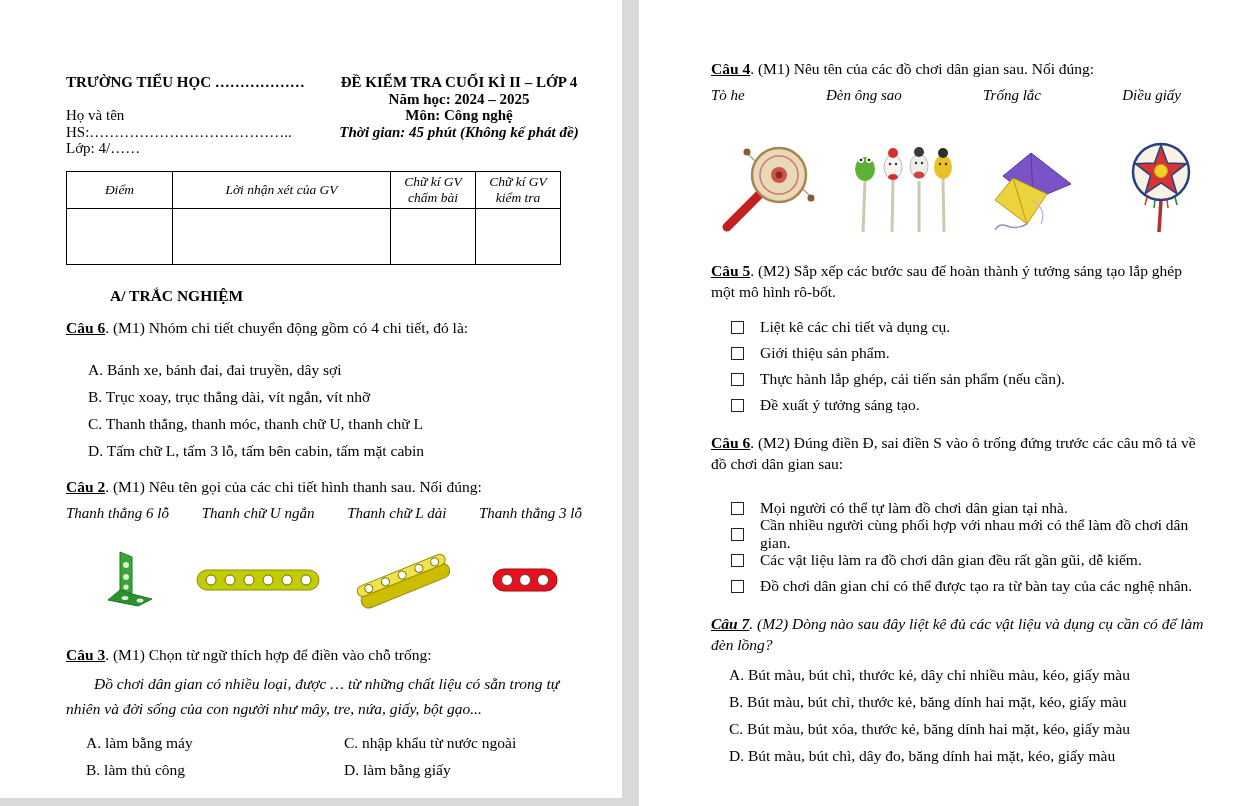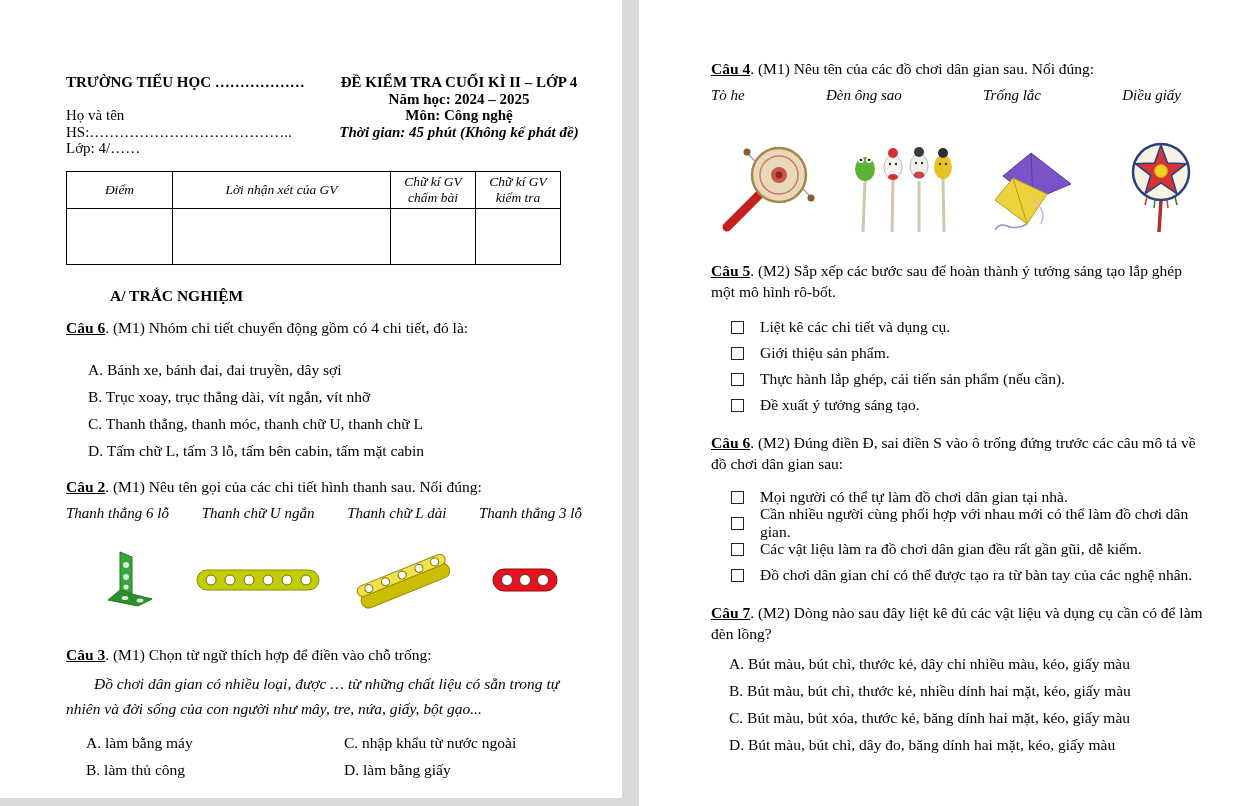--- a/index.html
+++ b/index.html
@@ -276,45 +276,45 @@
       </div>
       <div class="chk-row">
         <span class="chk"></span>
         <span>Đề xuất ý tưởng sáng tạo.</span>
       </div>
     </div>
 
     <div class="q" style="margin-top:14px;">
       <span class="qlabel">Câu 6</span><span>. (M2) Đúng điền Đ, sai điền S vào ô trống đứng trước các câu mô tả về đồ chơi dân gian sau:</span>
     </div>
-    <div class="chk-list" style="margin-top:10px;">
+    <div class="chk-list" style="margin-top:21px;">
       <div class="chk-row">
         <span class="chk"></span>
         <span>Mọi người có thể tự làm đồ chơi dân gian tại nhà.</span>
       </div>
       <div class="chk-row">
         <span class="chk"></span>
         <span>Cần nhiều người cùng phối hợp với nhau mới có thể làm đồ chơi dân gian.</span>
       </div>
       <div class="chk-row">
         <span class="chk"></span>
         <span>Các vật liệu làm ra đồ chơi dân gian đều rất gần gũi, dễ kiếm.</span>
       </div>
       <div class="chk-row">
         <span class="chk"></span>
         <span>Đồ chơi dân gian chỉ có thể được tạo ra từ bàn tay của các nghệ nhân.</span>
       </div>
     </div>
 
-    <div class="q" style="margin-top:14px;">
+    <div class="q" style="margin-top:14px;font-style:italic;">
       <span class="qlabel">Câu 7</span><span>. (M2) Dòng nào sau đây liệt kê đủ các vật liệu và dụng cụ cần có để làm đèn lồng?</span>
     </div>
     <div class="opt-list" style="margin-top:6px;">
       <div class="opt" style="padding-left:18px;">A.  Bút màu, bút chì, thước kẻ, dây chỉ nhiều màu, kéo, giấy màu</div>
-      <div class="opt" style="padding-left:18px;">B.  Bút màu, bút chì, thước kẻ, nhiều dính hai mặt, kéo, giấy màu</div>
+      <div class="opt" style="padding-left:18px;">B.  Bút màu, bút chì, thước kẻ, băng dính hai mặt, kéo, giấy màu</div>
       <div class="opt" style="padding-left:18px;">C.  Bút màu, bút xóa, thước kẻ, băng dính hai mặt, kéo, giấy màu</div>
       <div class="opt" style="padding-left:18px;">D.  Bút màu, bút chì, dây đo, băng dính hai mặt, kéo, giấy màu</div>
     </div>
 
   </div>
 
   <div class="page-edge-bottom"></div>
 </div>
 
 </body></html>

